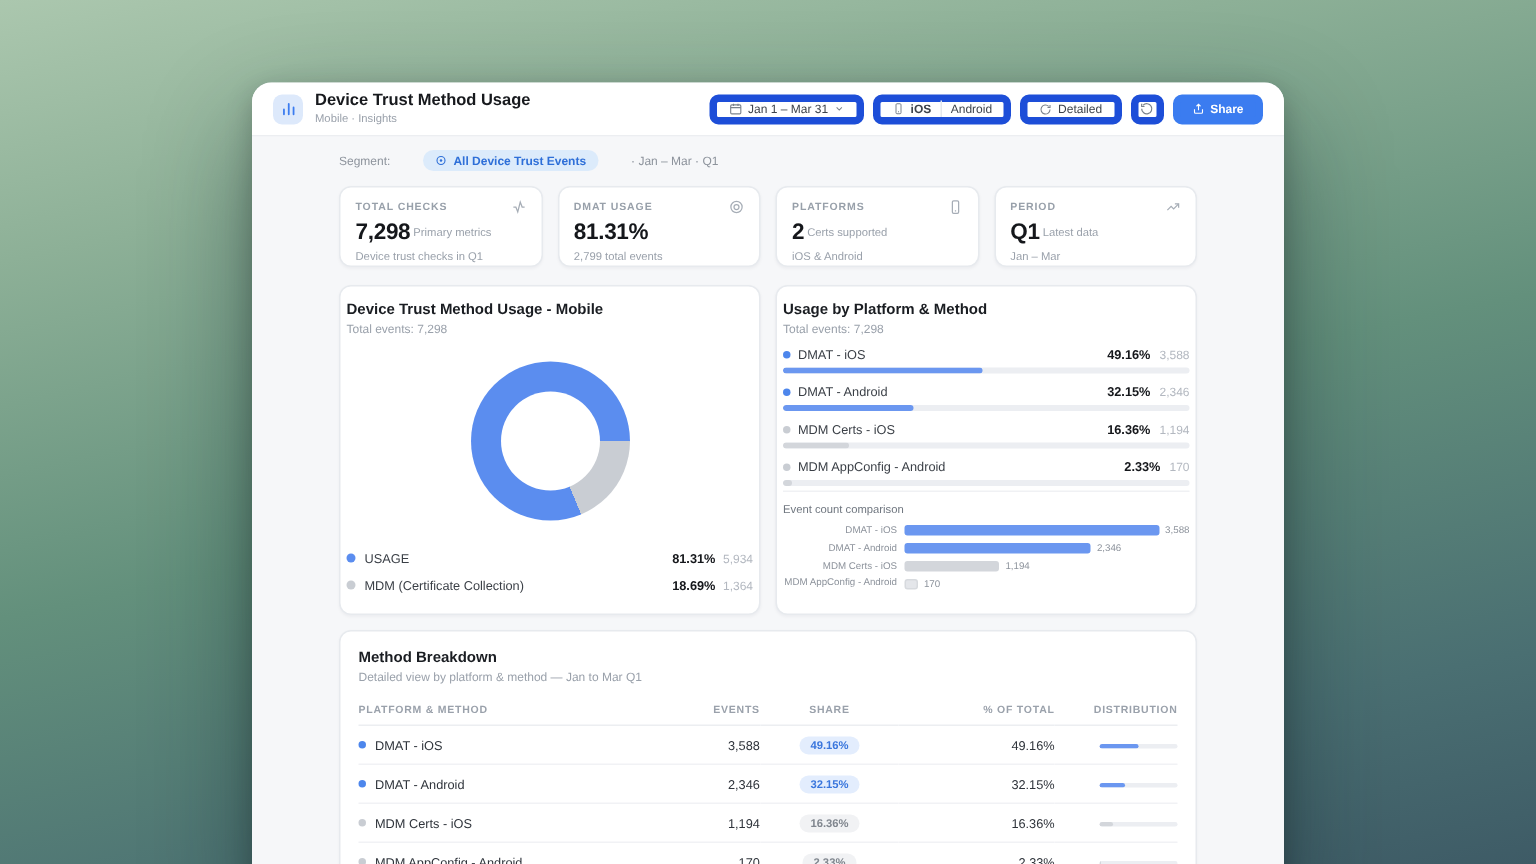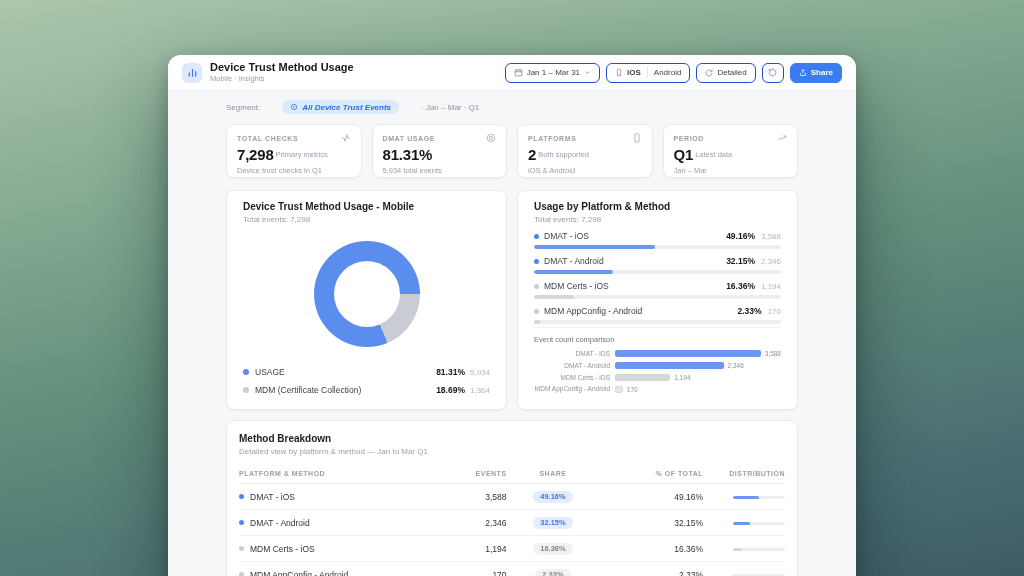--- a/index.html
+++ b/index.html
@@ -22,54 +22,54 @@
   .app-icon {
     width:20px; height:20px; border-radius:6px; background:#dde9fb;
     display:flex; align-items:center; justify-content:center; color:#3b7cf0; flex:0 0 auto;
   }
   .hdr-titles { line-height:1.15; }
   .hdr-title { font-size:11px; font-weight:bold; color:#17191d; }
   .hdr-sub { font-size:7.5px; color:#9aa1ab; margin-top:1px; }
   .toolbar { margin-left:auto; display:flex; align-items:center; gap:6px; }
   .btn {
     height:20px; display:inline-flex; align-items:center; gap:4px;
-    border:1px solid #1d4ed8; border-radius:6px; background:#fff;
+    border:5px solid #1d4ed8; border-radius:6px; background:#fff;
     padding:0 8px; font-size:8px; color:#3d434b; cursor:pointer; white-space:nowrap;
   }
   .btn .ic { color:#7a828c; display:flex; }
   .seg-divider { width:1px; height:11px; background:#e4e7ec; margin:0 2px; }
   .icon-btn { width:22px; padding:0; justify-content:center; color:#6f767f; }
   .btn-share { background:#3b7cf0; border-color:#3b7cf0; color:#fff; font-weight:bold; }
   .btn-share .ic { color:#fff; }
   
   .content { padding:0 58px; }
   .segment-row { display:flex; align-items:center; gap:22px; margin:9px 0 10px; font-size:8px; color:#8d939c; }
   .segment-pill {
     display:inline-flex; align-items:center; gap:4px;
     background:#dcebfb; color:#2e6fd8; border-radius:9px; padding:2.5px 8px;
-    font-size:8px; font-weight:bold; cursor:pointer;font-style:italic;
+    font-size:8px; font-weight:bold; cursor:pointer;
   }
   
   .stats { display:flex; gap:10px; }
   .stat-card {
     flex:1; background:#fff; border:1px solid #e7eaee; border-radius:8px;
     padding:8px 10px; height:54px; box-shadow:0 1px 2px rgba(16,24,40,.04);
   }
   .stat-top { display:flex; justify-content:space-between; align-items:center; }
   .stat-label { font-size:7px; letter-spacing:.6px; color:#98a0aa; font-weight:bold; }
   .stat-ic { color:#a6adb6; display:flex; }
   .stat-value-row { display:flex; align-items:center; gap:2px; margin-top:3px; }
   .stat-value { font-size:15px; font-weight:bold; color:#15171b; letter-spacing:-.2px; }
   .stat-note { font-size:7.5px; color:#9aa1ab; }
   .stat-sub { font-size:7.5px; color:#9aa1ab; margin-top:3px; }
   
   .charts-row { display:flex; gap:10px; margin-top:12px; height:220px; }
   .panel {
     background:#fff; border:1px solid #e7eaee; border-radius:8px;
-    padding:10px 16px; box-shadow:0 1px 2px rgba(16,24,40,.04);
+    padding:10px 4px; box-shadow:0 1px 2px rgba(16,24,40,.04);
   }
   .panel-title { font-size:10px; font-weight:bold; color:#1a1d22; }
   .panel-sub { font-size:8px; color:#9aa1ab; margin-top:3px; }
   .donut-panel { flex:1; display:flex; flex-direction:column; }
   .donut-wrap { flex:1; display:flex; align-items:center; justify-content:center; }
   .donut { width:106px; height:106px; border-radius:50%; position:relative; }
   .donut::after { content:""; position:absolute; inset:20px; border-radius:50%; background:#fff; }
   .legend-row { display:flex; align-items:center; gap:6px; padding:4px 0; font-size:8.5px; color:#3a3f46; }
   .dot { width:6px; height:6px; border-radius:50%; flex:0 0 auto; }
   .legend-right { margin-left:auto; display:flex; align-items:baseline; gap:5px; }
@@ -217,35 +217,35 @@
               <svg width="10" height="10" viewBox="0 0 24 24" fill="none" stroke="currentColor" stroke-width="2">
                 <circle cx="12" cy="12" r="9"></circle>
                 <circle cx="12" cy="12" r="4"></circle>
               </svg>
             </span>
         </div>
         <div class="stat-value-row">
           <span class="stat-value">81.31%</span>
           <span class="stat-note"></span>
         </div>
-        <div class="stat-sub">5,934 total events</div>
+        <div class="stat-sub">2,799 total events</div>
       </div>
       <div class="stat-card">
         <div class="stat-top">
           <span class="stat-label">PLATFORMS</span>
           <span class="stat-ic">
               <svg width="10" height="10" viewBox="0 0 24 24" fill="none" stroke="currentColor" stroke-width="2">
                 <rect x="7" y="2" width="10" height="20" rx="2"></rect>
                 <path d="M11 18h2"></path>
               </svg>
             </span>
         </div>
         <div class="stat-value-row">
           <span class="stat-value">2</span>
-          <span class="stat-note">Both supported</span>
+          <span class="stat-note">Certs supported</span>
         </div>
         <div class="stat-sub">iOS &amp; Android</div>
       </div>
       <div class="stat-card">
         <div class="stat-top">
           <span class="stat-label">PERIOD</span>
           <span class="stat-ic">
               <svg width="10" height="10" viewBox="0 0 24 24" fill="none" stroke="currentColor" stroke-width="2">
                 <path d="M3 17l6-6 4 4 8-8"></path>
                 <path d="M15 7h6v6"></path>

